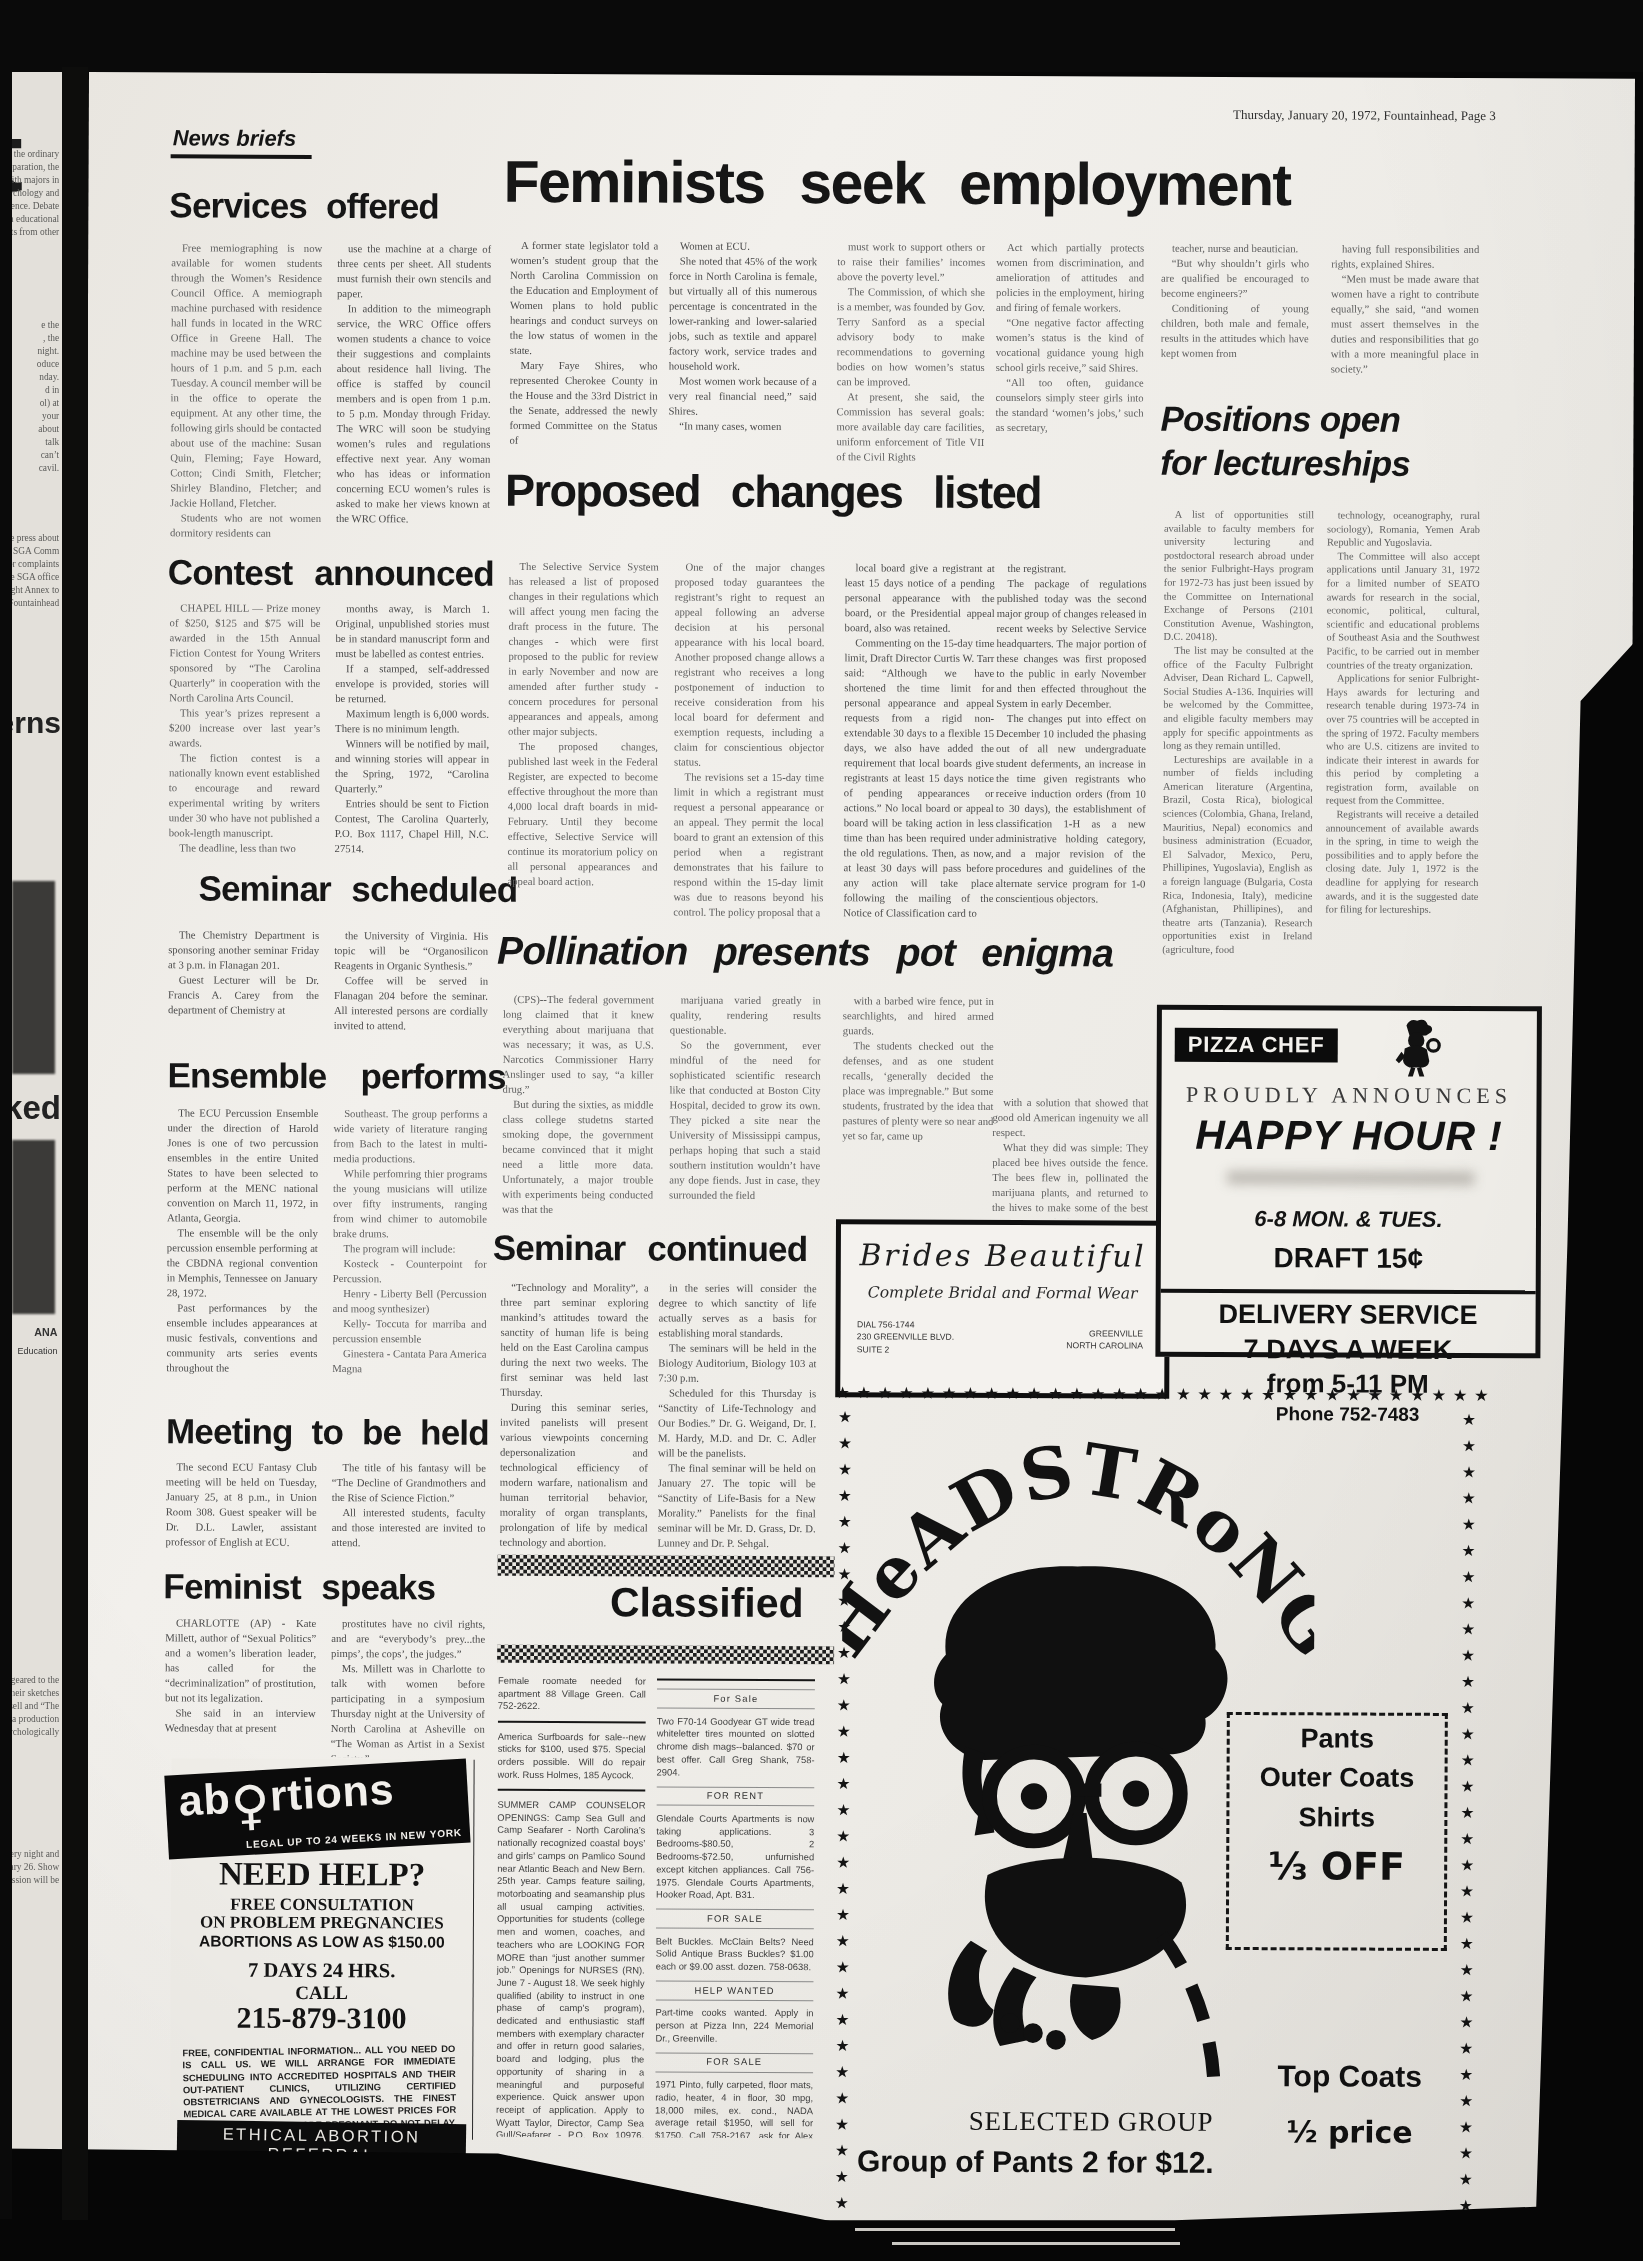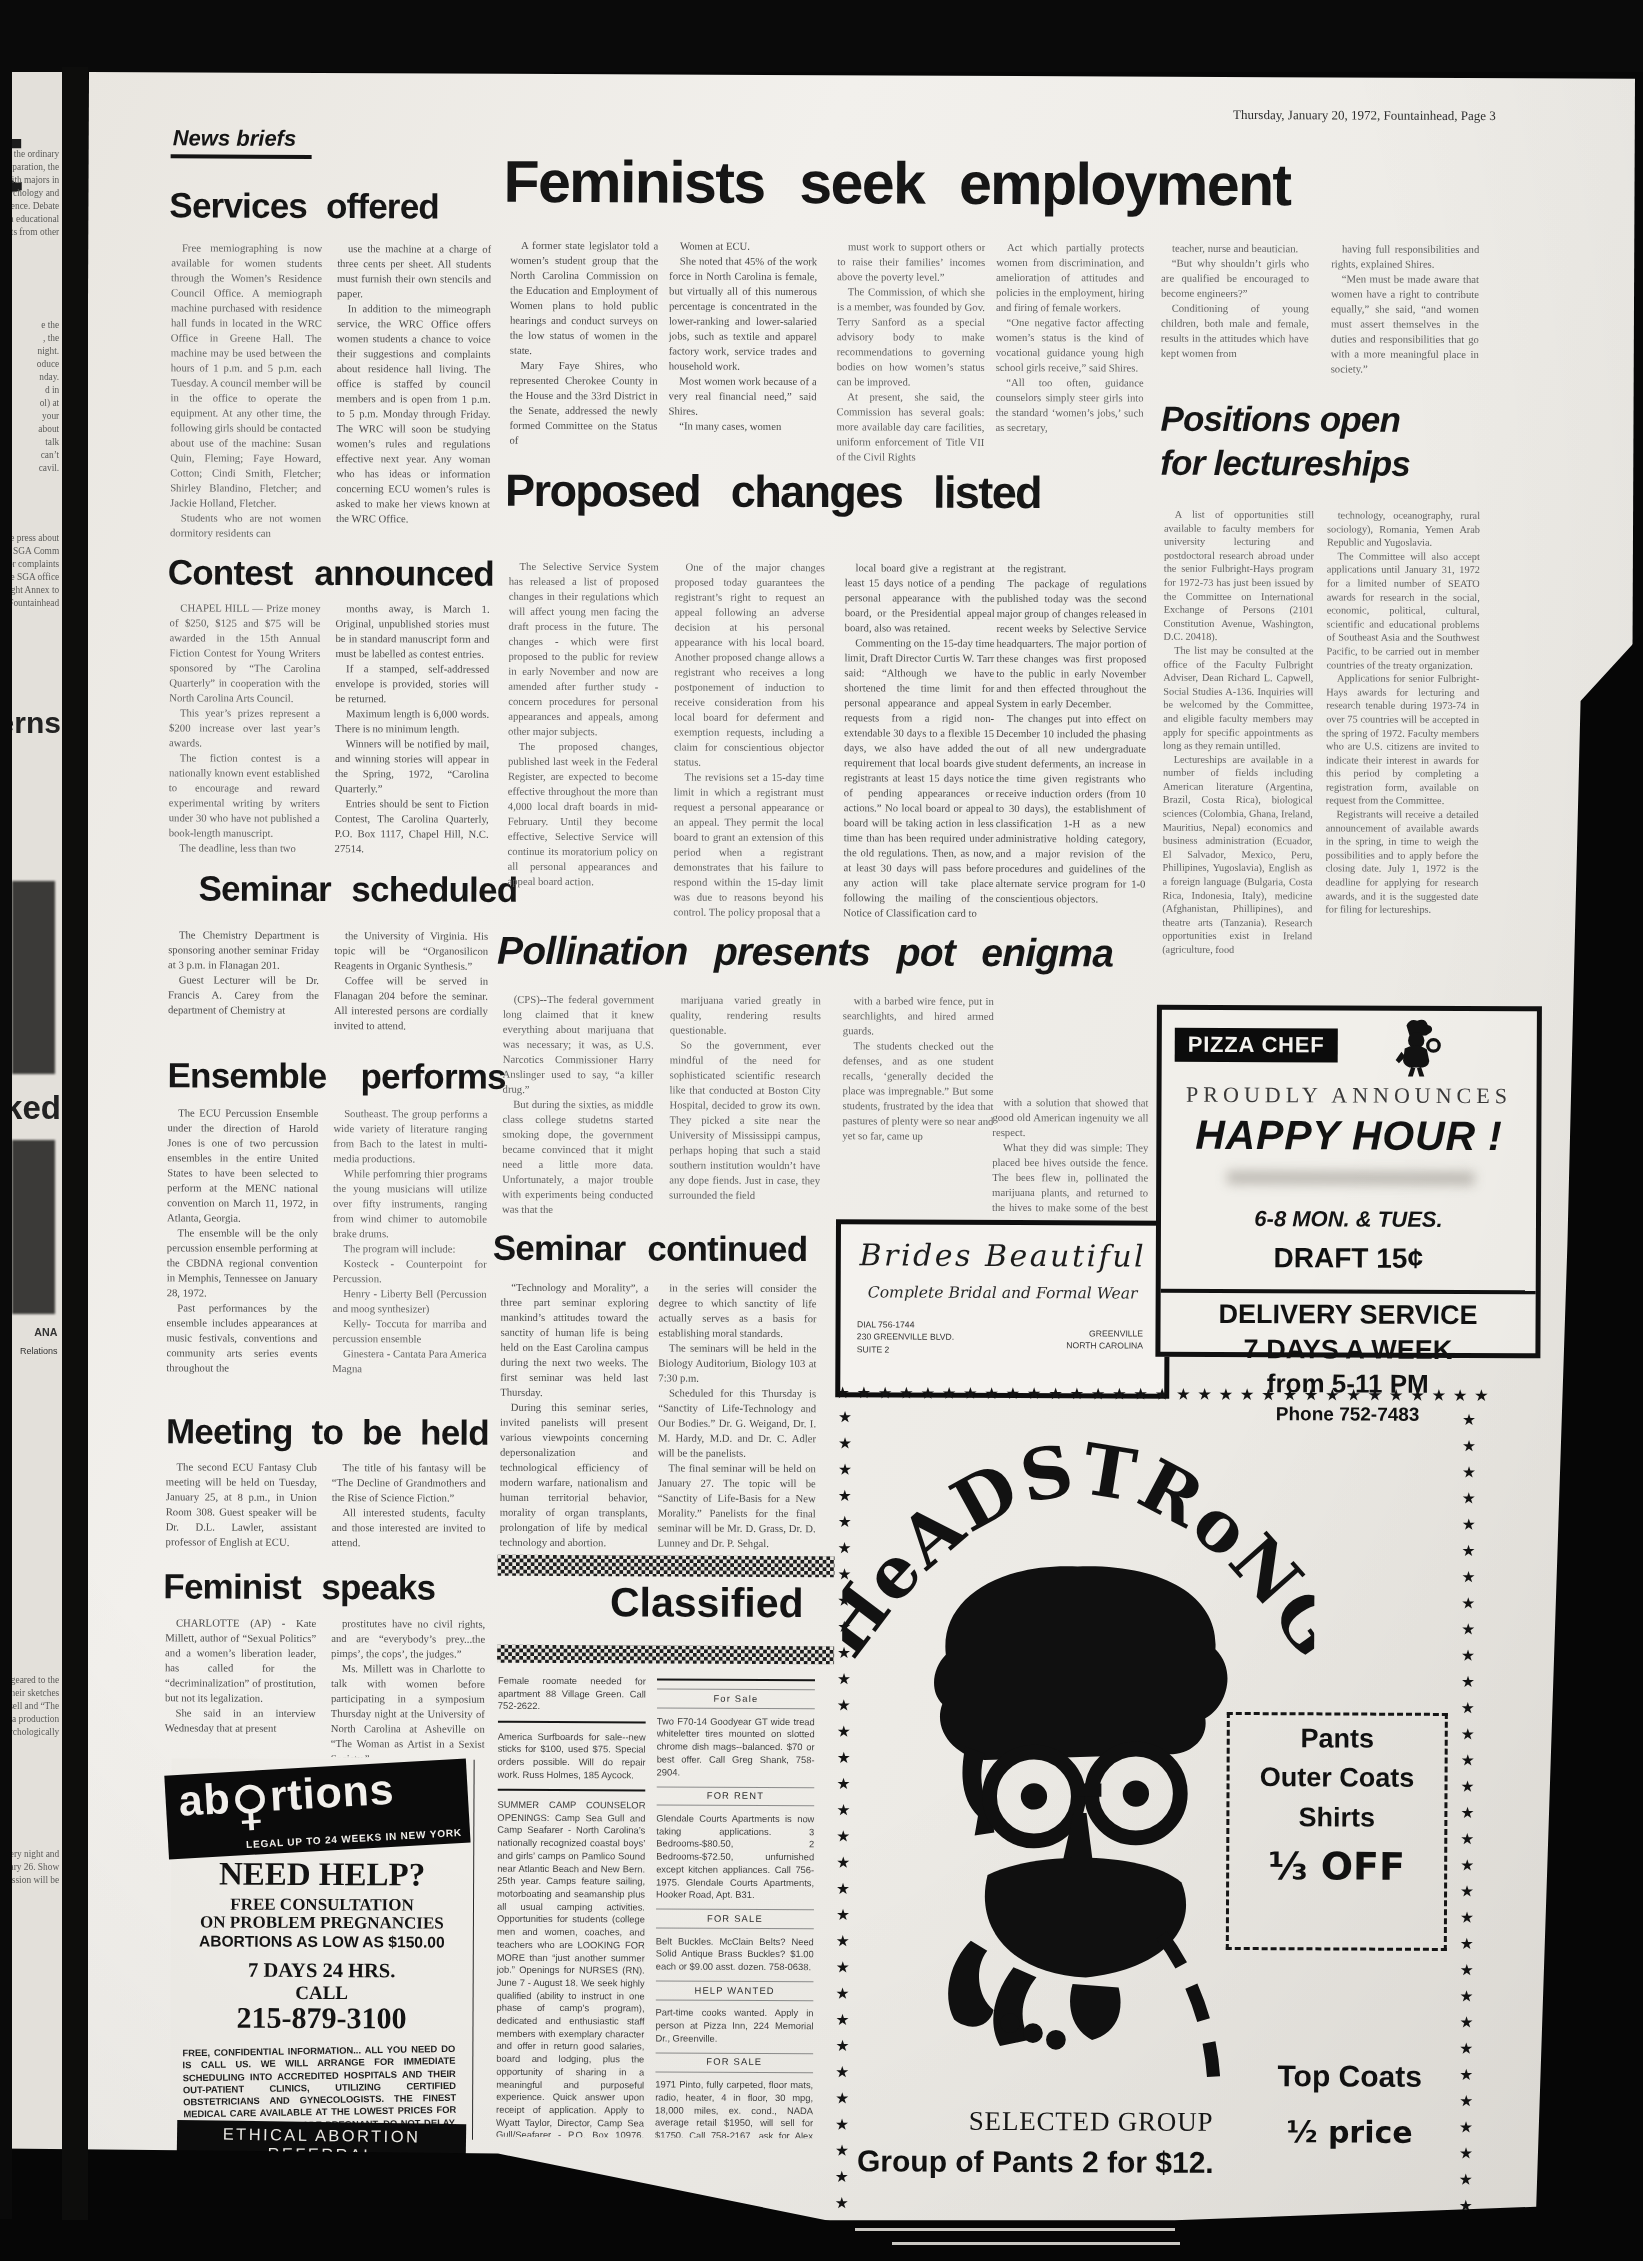--- a/index.html
+++ b/index.html
@@ -231,21 +231,21 @@
         <p>writes the SGA Comm</p>
         <p>gestions or complaints</p>
         <p>to the SGA office</p>
         <p>of Wright Annex to</p>
         <p>in Fountainhead</p>
       </div>
     <div class="sl-photo" id="sl-photo1"></div>
     <div class="sl-headline" id="sl-oked">oked</div>
     <div class="sl-photo" id="sl-photo2"></div>
     <div class="sl-cap" id="sl-cap1">ANA</div>
-    <div class="sl-cap" id="sl-cap2">Relations</div>
+    <div class="sl-cap" id="sl-cap2">Education</div>
     <div class="frag" id="sl-block3">
         <p>that is geared to the</p>
         <p>ple.” Their sketches</p>
         <p>and Cosell and “The</p>
         <p>is a production</p>
         <p>h is psychologically</p>
       </div>
     <div class="frag" id="sl-block4">
         <p>every night and</p>
         <p>January 26. Show</p>

